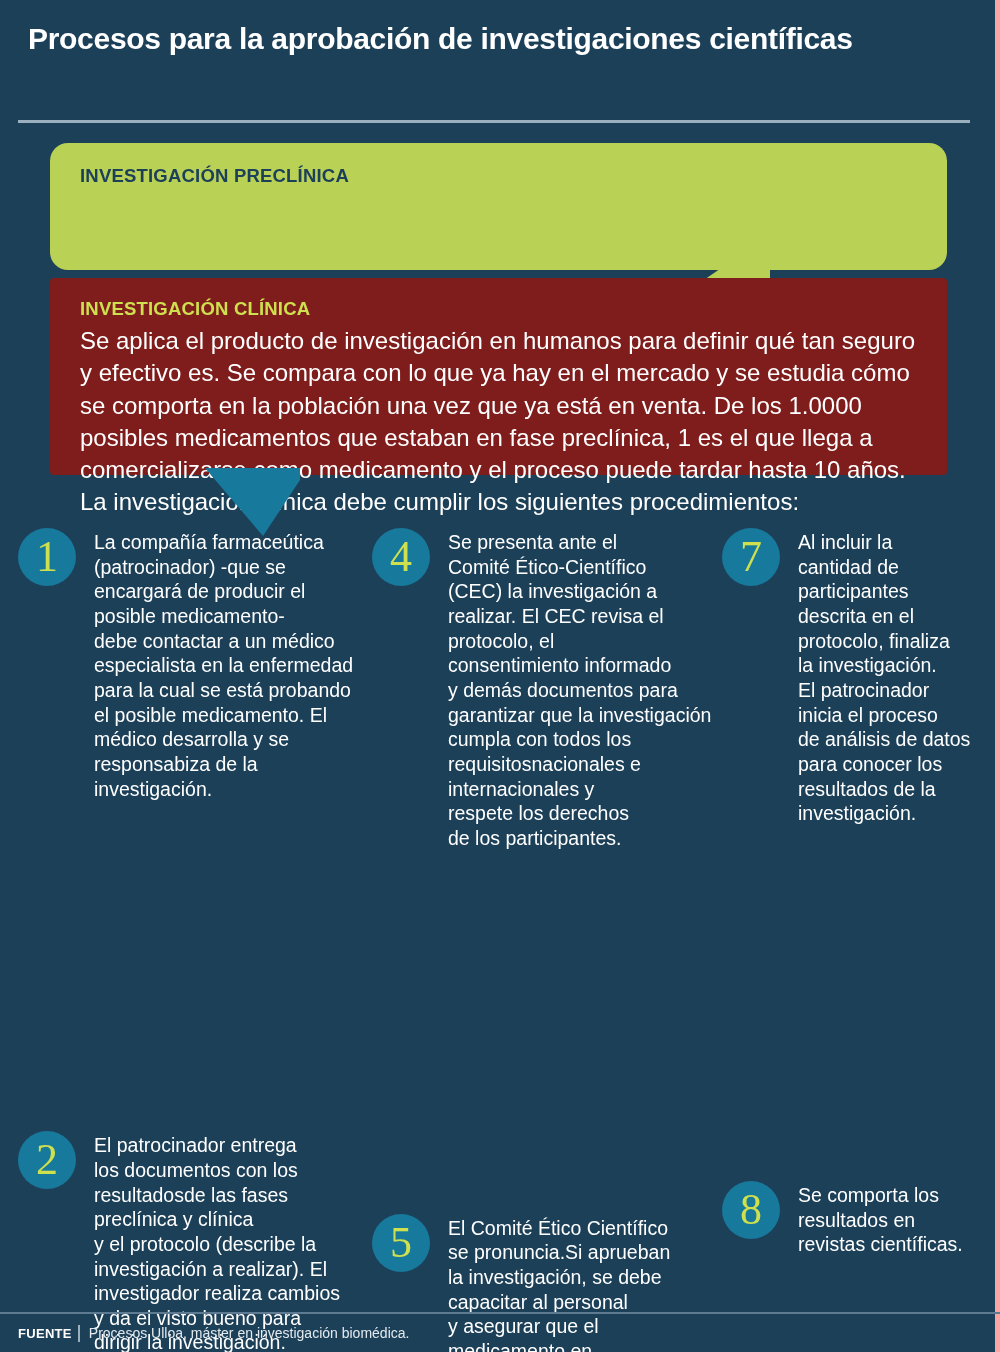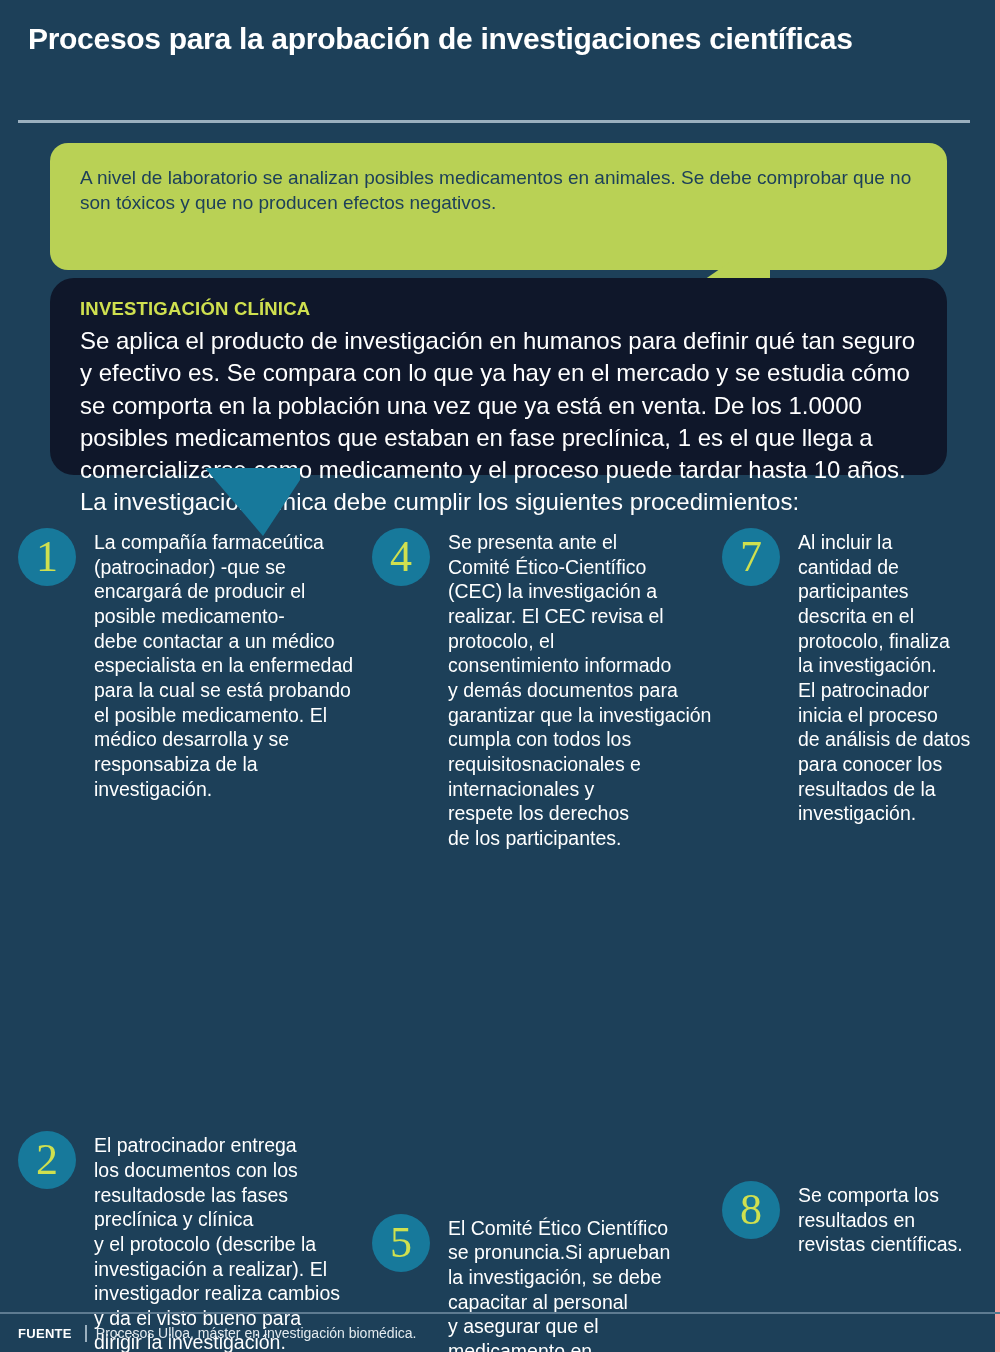--- a/index.html
+++ b/index.html
@@ -76,22 +76,22 @@
     left: 620px; top: 262px;
     width: 150px; height: 62px;
     pointer-events: none;
   }
 
   
   .blue-box {
     position: absolute;
     left: 50px; top: 278px;
     width: 897px; height: 197px;
-    background: #0f172a;
-    border-radius: 24px;
+    background: #7f1d1d;
+    border-radius: 4px;
     padding: 20px 30px 0 30px;
   }
   .blue-title {
     color: #cfe04f;
     font-weight: bold;
     font-size: 18.5px;
     letter-spacing: 0.2px;
     margin: 0 0 5px 0;
   }
   .blue-text {
@@ -168,21 +168,21 @@
     left: 18px; top: 1322px;
     display: flex;
     align-items: center;
     height: 22px;
   }
   .footer-label {
     color: #ffffff;
     font-weight: bold;
     font-size: 13px;
     letter-spacing: 0.3px;
-    padding-right: 13px;
+    padding-right: 6px;
   }
   .footer-sep {
     width: 2px;
     height: 17px;
     background: #9bb0bf;
     margin-right: 9px;
   }
   .footer-text {
     color: #e3eaef;
     font-size: 14px;
@@ -193,21 +193,21 @@
 <body>
 
 <div class="page">
 
   <div class="header">
     <h1 class="title">Procesos para la aprobación de investigaciones científicas</h1>
   </div>
   <div class="rule"></div>
 
   <div class="green-box">
-    <div class="green-text">A nivel de laboratorio se analizan posibles medicamentos en animales. Se debe comprobar que no son tóxicos y que no producen efectos negativos.</div>
+    <div class="green-title">INVESTIGACIÓN PRECLÍNICA</div>
   </div>
   <svg class="green-tail" viewBox="0 0 150 62">
     <polygon points="110,0 150,0 150,20 20,62" fill="#b9d155"></polygon>
   </svg>
 
   <div class="blue-box">
     <div class="blue-title">INVESTIGACIÓN CLÍNICA</div>
     <div class="blue-text">Se aplica el producto de investigación en humanos para definir qué tan seguro y efectivo es. Se compara con lo que ya hay en el mercado y se estudia cómo se comporta en la población una vez que ya está en venta. De los 1.0000 posibles medicamentos que estaban en fase preclínica, 1 es el que llega a comercializarse como medicamento y el proceso puede tardar hasta 10 años.  La investigación clínica debe cumplir los siguientes procedimientos:</div>
   </div>
   <svg class="blue-tail" viewBox="0 0 130 68">

